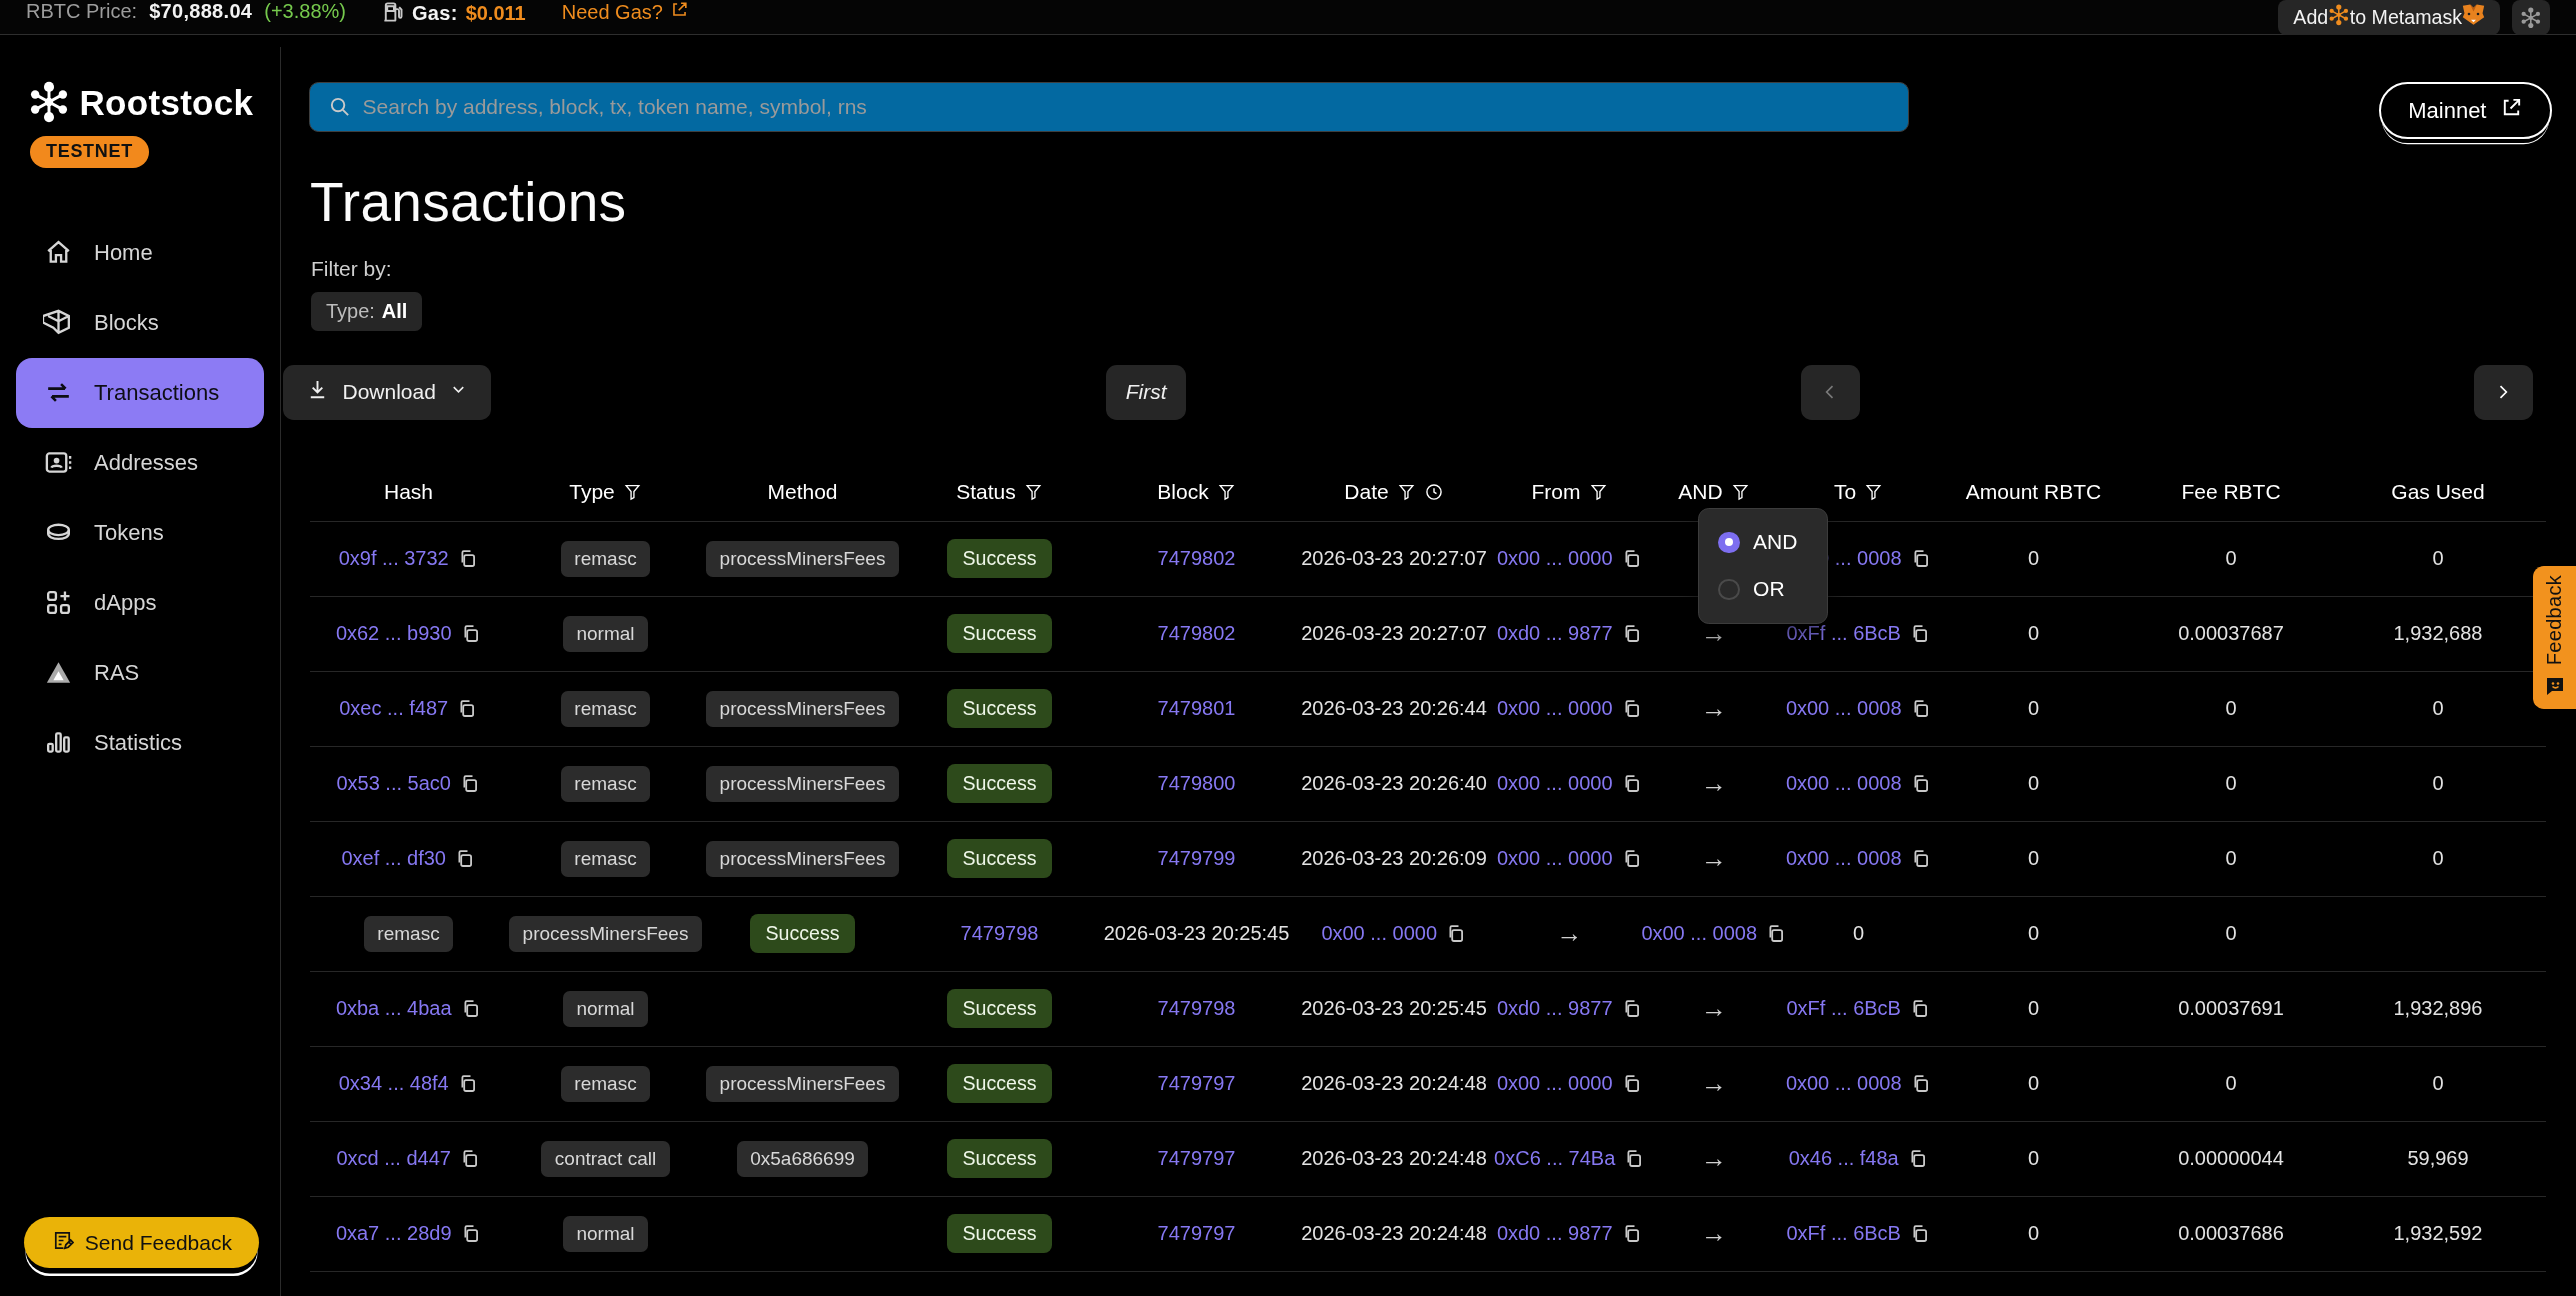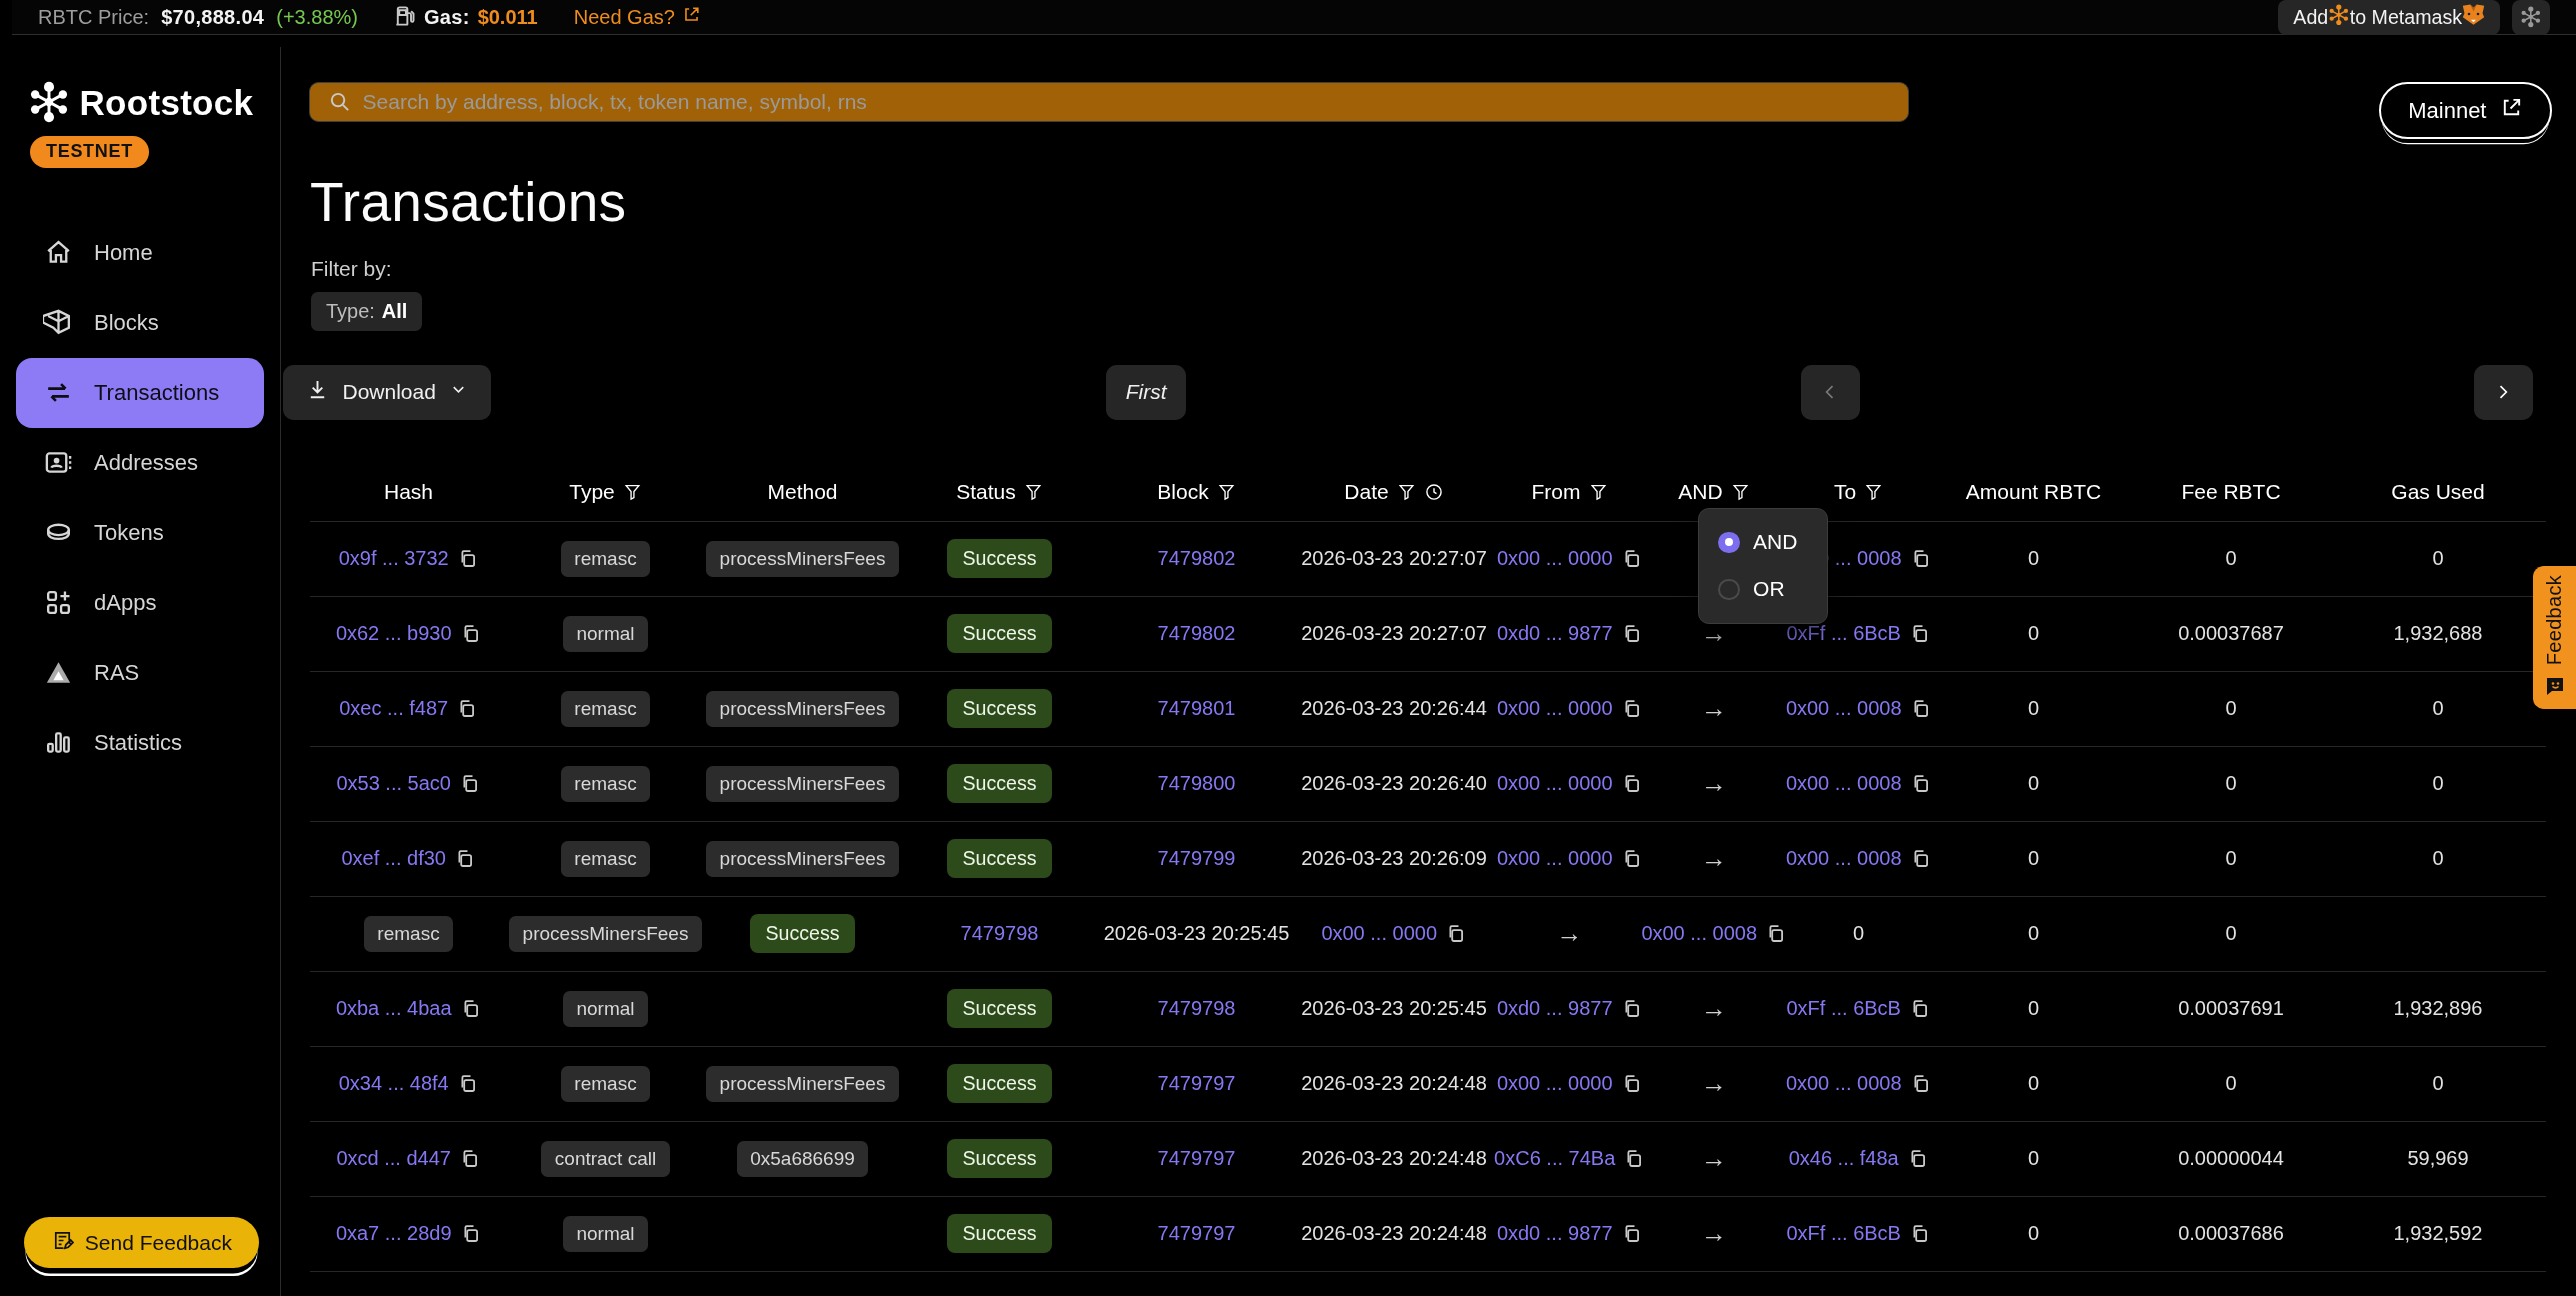--- a/index.html
+++ b/index.html
@@ -1,21 +1,21 @@
 <!DOCTYPE html>
 <html style="font-size:10.8px"><head>
 <meta charset="utf-8">
 <style>
   * { margin:0; padding:0; box-sizing:border-box; }
   html,body { width:2576px; height:1296px; background:#000; overflow:hidden;
     font-family:"Liberation Sans", sans-serif; color:#e8e8e8; }
 
   
   .topbar { height:35px; background:#050505; border-bottom:1.4px solid #2e2e2e;
-    display:flex; align-items:center; padding:0 26px; gap:12px;margin-left:12px; }
+    display:flex; align-items:flex-start; padding:0 26px; gap:12px; }
   .topbar .lbl { color:#9d9d9d; font-size:20px; }
   .topbar .val { color:#f3f3f3; font-size:20px; font-weight:bold; letter-spacing:0.3px; }
   .topbar .chg { color:#76c94d; font-size:20px; margin-right:23px; }
   .gas-wrap { display:flex; align-items:center; gap:8px; margin-right:24px; }
   .gas-amt { color:#ef8c1e; font-size:20px; font-weight:bold; }
   .needgas { color:#ef8c1e; font-size:20px; display:flex; align-items:center; gap:6.8px; }
   .topbar-spacer { flex:1; }
   .mm-btn { background:#262626; border-radius:8px; height:35px; display:flex;
     align-items:center; padding:0 15px; font-size:19.6px; color:#f3f3f3; cursor:pointer; }
   .rsk-ic-btn { background:#262626; border-radius:8px; width:38px; height:35px;
@@ -34,21 +34,21 @@
   .nav-item svg { flex:0 0 auto; }
   .nav-item.active { background:#8c7bf4; color:#0d0d14; }
   .sendfb { position:absolute; left:24px; bottom:28px; width:235px; height:51px;
     background:#eab308; color:#111; border:none; border-radius:27px; font-size:21px;
     font-family:inherit; display:flex; align-items:center; justify-content:center; gap:10.8px;
     cursor:pointer; box-shadow:0 6.8px 0 -1.4px #000, 0 9.5px 0 -1.4px #fff; }
 
   
   .main { position:absolute; top:47px; left:283px; right:0; bottom:0; background:#000; overflow:hidden; }
   .search-row { display:flex; align-items:flex-start; margin-top:35px; padding:0 24px 0 26px; }
-  .search-box { width:1600px; height:40px; background:#a16207; border:1.4px solid #3e3e3e;
+  .search-box { width:1600px; height:50px; background:#0369a1; border:1.4px solid #3e3e3e;
     border-radius:9.5px; display:flex; align-items:center; gap:12px; padding:0 17.6px; }
   .search-box input { flex:1; background:transparent; border:none; outline:none;
     color:#cfcfcf; font-size:21px; font-family:inherit; }
   .search-box input::placeholder { color:#9a9a9a; }
   .net-btn { margin-left:auto; height:57px; padding:0 27px; background:transparent;
     border:2px solid #fff; border-radius:31px; color:#fff; font-size:22px; font-family:inherit;
     display:flex; align-items:center; gap:13.5px; cursor:pointer;
     box-shadow:0 6.8px 0 -2.7px #000, 0 8px 0 -2.7px #fff; }
 
   .page-title { margin:31px 0 0 27px; font-size:55px; font-weight:500; color:#fbfbfb; letter-spacing:0.3px; }

